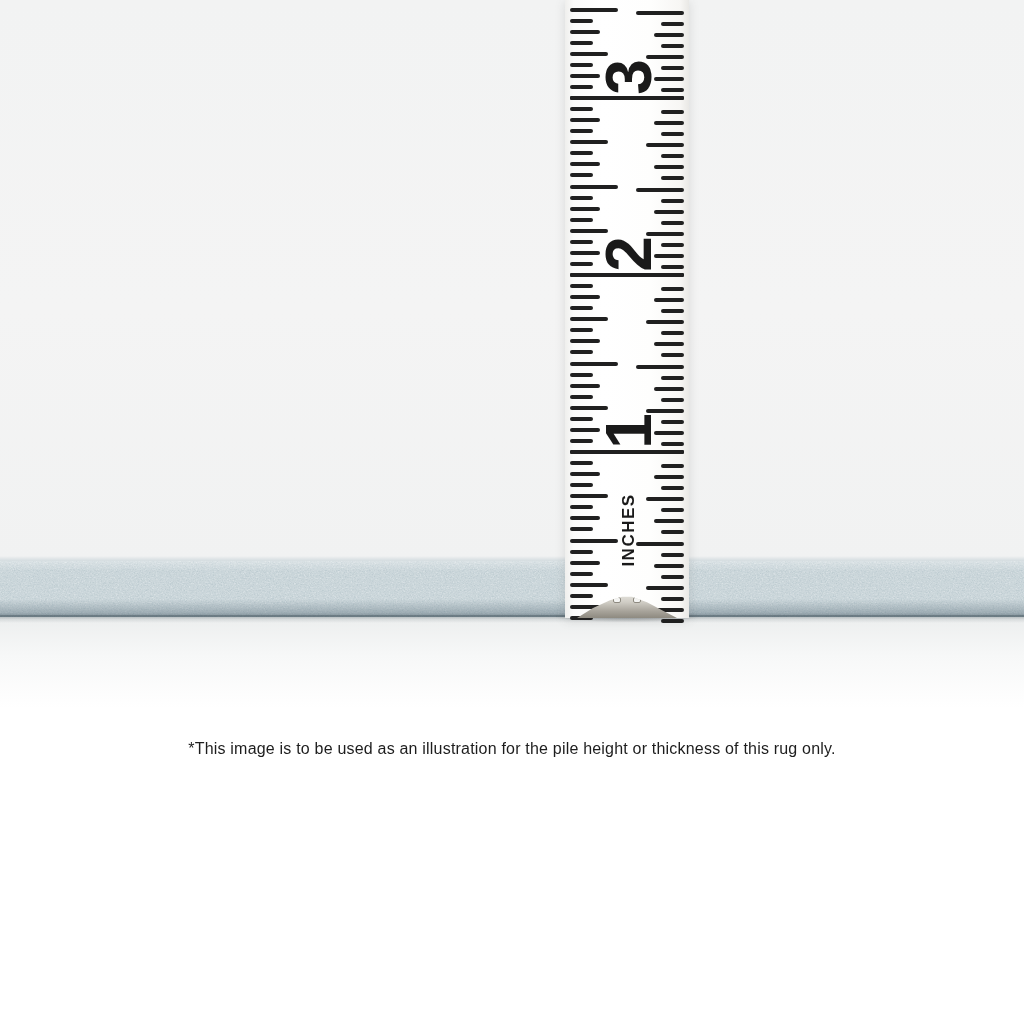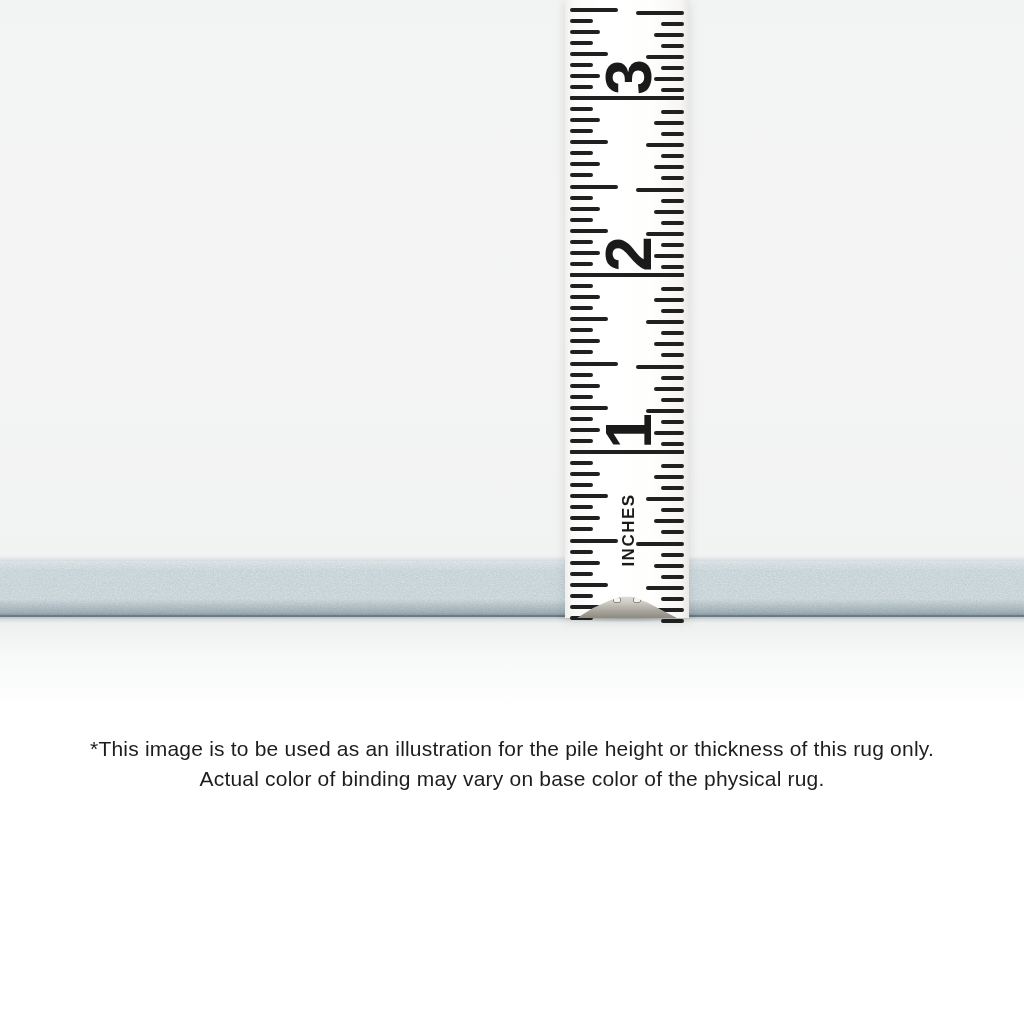--- a/index.html
+++ b/index.html
@@ -66,21 +66,21 @@
   .rivet{
     position:absolute;top:3px;width:8px;height:6px;border-radius:2px;
     background:#f4f4f2;border:1px solid #8e8a80;box-sizing:border-box;
   }
   .rivet.left{left:36px;}
   .rivet.right{left:56px;}
   
   .caption{
     position:absolute;left:0;top:734px;width:1024px;z-index:4;
     text-align:center;color:var(--caption-text,#1d1d1d);
-    font-size:21px;line-height:30px;letter-spacing:0.2px;font-weight:500;
+    font-size:16px;line-height:30px;letter-spacing:0.2px;font-weight:500;
     font-family:"Liberation Sans",sans-serif;
   }
   .caption p{margin:0;}
 </style>
 </head>
 <body>
 
 <div class="stage">
 
   <div class="backdrop"></div>
@@ -231,16 +231,15 @@
       </div>
     <div class="unit-label">INCHES</div>
     <div class="metal-tip">
       <span class="rivet left"></span>
       <span class="rivet right"></span>
     </div>
   </div>
 
   <div class="caption">
     <p>*This image is to be used as an illustration for the pile height or thickness of this rug only.</p>
-    <p>Actual color of binding may vary on base color of the physical rug.</p>
   </div>
 
 </div>
 
 </body></html>

